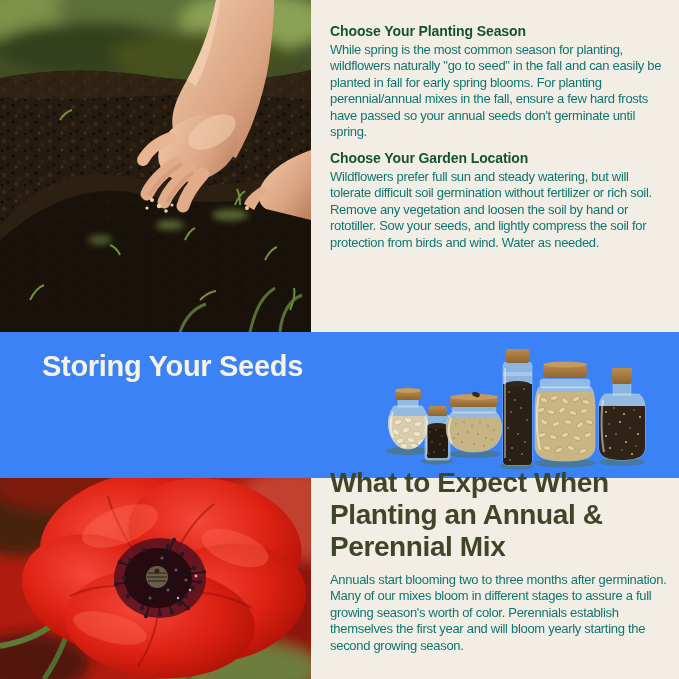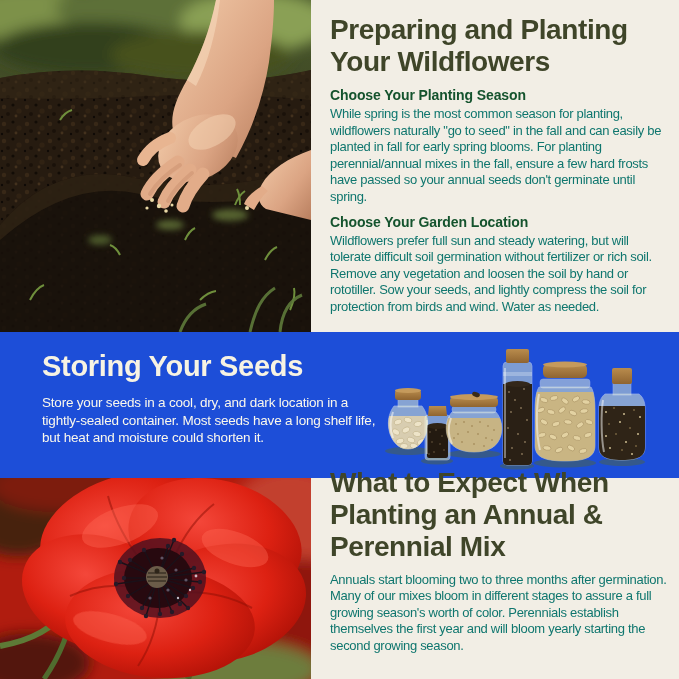--- a/index.html
+++ b/index.html
@@ -23,21 +23,21 @@
   h2.subhead{
     margin:9px 0 2px 0;font-size:14px;line-height:1.2;font-weight:bold;
     color:#14532d;letter-spacing:-0.1px;
   }
   p.body{
     margin:0;font-size:13px;line-height:1.27;color:#0f766e;letter-spacing:-0.3px;
   }
 
   #green-band{
     position:absolute;left:0;top:332px;width:679px;height:146px;
-    background:#1d4ed8;
+    background:#3b82f6;
   }
   #band-heading{
     position:absolute;left:42px;top:18px;margin:0;
     font-size:29px;font-weight:bold;color:#f7f3e3;letter-spacing:-0.3px;
   }
   #band-body{
     position:absolute;left:42px;top:62px;width:338px;margin:0;
     font-size:13.5px;line-height:1.3;color:#fbf8ec;letter-spacing:-0.2px;
   }
   #jars{position:absolute;left:384px;top:10px;width:265px;height:128px;}
@@ -133,37 +133,35 @@
       </g>
       <g stroke="#5e7a3a" stroke-width="3" fill="none" opacity="0.9">
         <path d="M250,332 C255,310 262,296 275,288"></path>
         <path d="M280,332 C282,312 290,300 302,295"></path>
         <path d="M180,332 C186,316 194,308 206,304"></path>
       </g>
     </svg>
   </div>
 
   <div id="text-top" class="text-col">
-    <h1 class="heading">Preparing and Planting Your Wildflowers</h1>
     <div>
       <h2 class="subhead">Choose Your Planting Season</h2>
       <p class="body">While spring is the most common season for planting, wildflowers naturally "go to seed" in the fall and can easily be planted in fall for early spring blooms. For planting perennial/annual mixes in the fall, ensure a few hard frosts have passed so your annual seeds don't germinate until spring.</p>
     </div>
     <div>
       <h2 class="subhead">Choose Your Garden Location</h2>
       <p class="body">Wildflowers prefer full sun and steady watering, but will tolerate difficult soil germination without fertilizer or rich soil.</p>
     </div>
     <div>
       <p class="body">Remove any vegetation and loosen the soil by hand or rototiller. Sow your seeds, and lightly compress the soil for protection from birds and wind. Water as needed.</p>
     </div>
   </div>
 
   <div id="green-band">
     <h1 id="band-heading">Storing Your Seeds</h1>
-    <p id="band-body">Store your seeds in a cool, dry, and dark location in a tightly-sealed container. Most seeds have a long shelf life, but heat and moisture could shorten it.</p>
 
     <div id="jars">
       <svg width="265" height="128" viewBox="0 0 265 128">
         <defs>
           <linearGradient id="g-cork" x1="0" x2="0" y1="0" y2="1">
             <stop offset="0" stop-color="#b98c4d"></stop>
               <stop offset="1" stop-color="#8f6430"></stop>
           </linearGradient>
           <clipPath id="c-jar1">
               <path d="M10,64 C4,72 3,82 6,92 C10,103 17,107 24,107 C31,107 38,103 42,92 C45,82 44,72 38,64 Z"></path>

